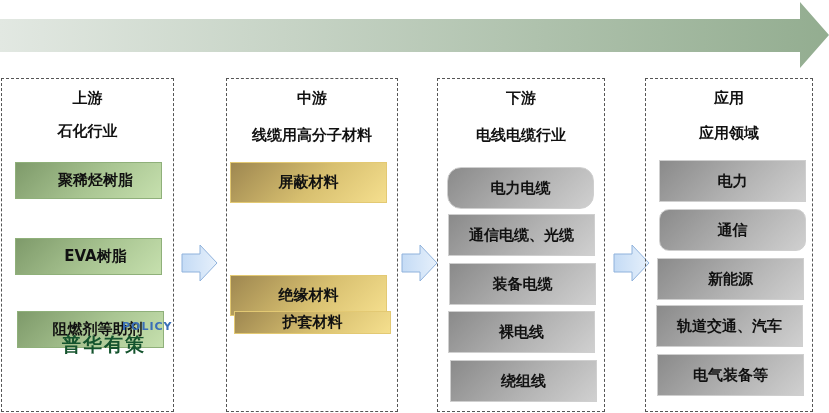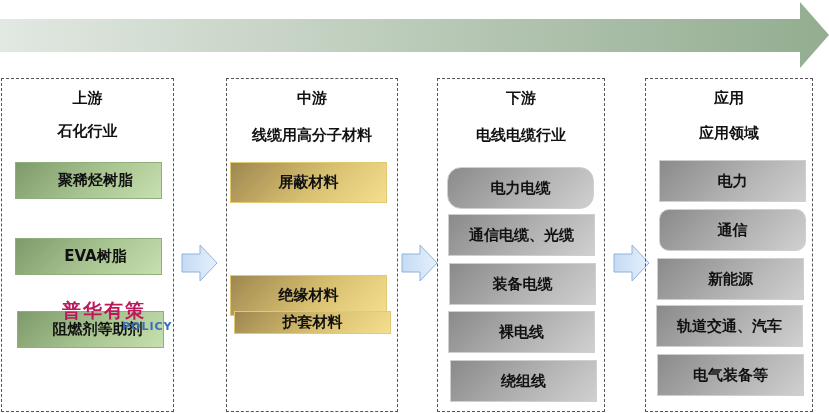--- a/index.html
+++ b/index.html
@@ -21,21 +21,21 @@
     align-items: center; justify-content: center;
     font-weight: bold; font-size: 15px; color: #111;
   }
   .green { background: linear-gradient(135deg, #7e9a6a 0%, #a9c592 55%, #c6e0ae 100%); border: 1.5px solid #8fb07a; padding-left: 14px; }
   .gold  { background: linear-gradient(135deg, #9e8750 0%, #d8c070 55%, #f5df8e 100%); border: 1.5px solid #e3c973; }
   .gray  { background: linear-gradient(135deg, #8a8a8a 0%, #b2b2b2 55%, #d0d0d0 100%); border: 1.5px solid #cfcfcf; }
   .flow-arrow { position: absolute; width: 38px; height: 38px; }
   .watermark {
     position: absolute; left: 62px; top: 300px; pointer-events: none;
   }
-  .wm-cn { font-size: 19px; font-weight: bold; color: #be185d; letter-spacing: 2px; line-height: 20px; }
+  .wm-cn { font-size: 19px; font-weight: bold; color: #14532d; letter-spacing: 2px; line-height: 20px; margin-top: 34px; }
   .wm-en { font-size: 11px; font-weight: bold; color: #3a6fb8; position: absolute; left: 60px; top: 20px; letter-spacing: 1px; }
 </style>
 </head>
 <body>
 
 <svg class="big-arrow" viewBox="0 0 829 70">
   <defs>
     <linearGradient id="ga" x1="0" x2="1" y1="0" y2="0">
       <stop offset="0" stop-color="#e2e8e2"></stop>
       <stop offset="1" stop-color="#93ad90"></stop>

